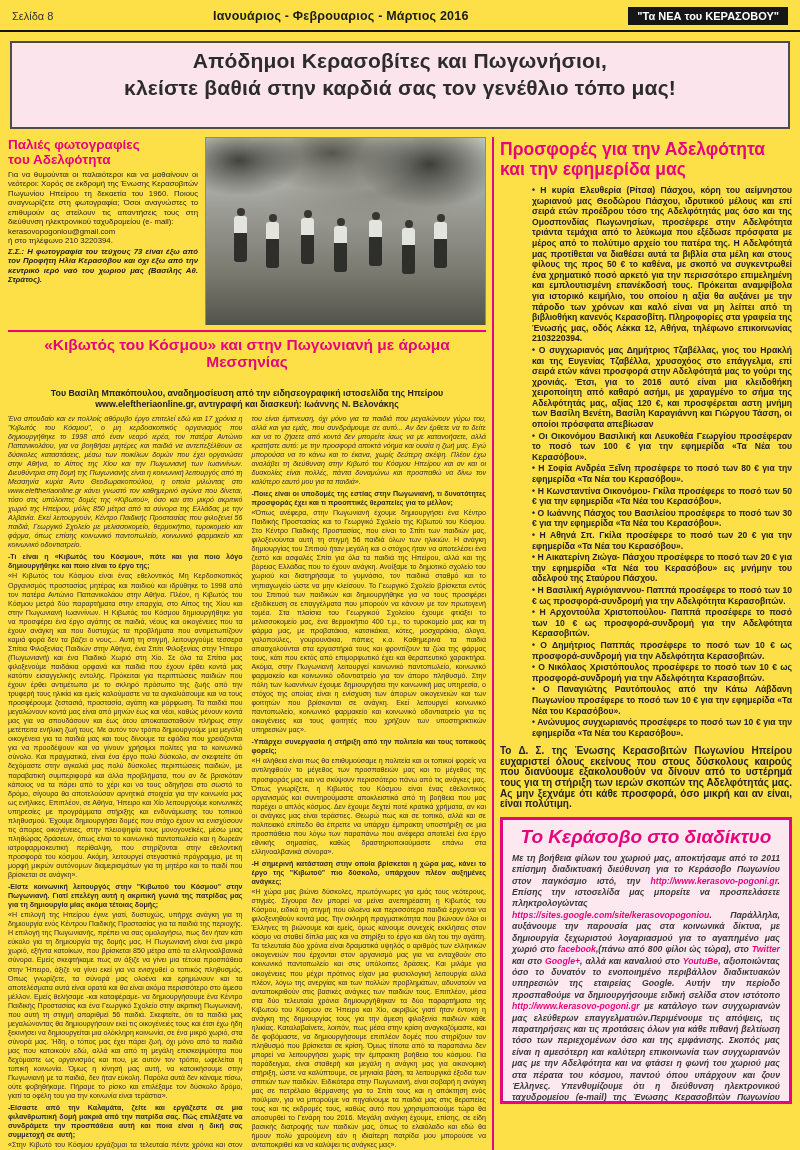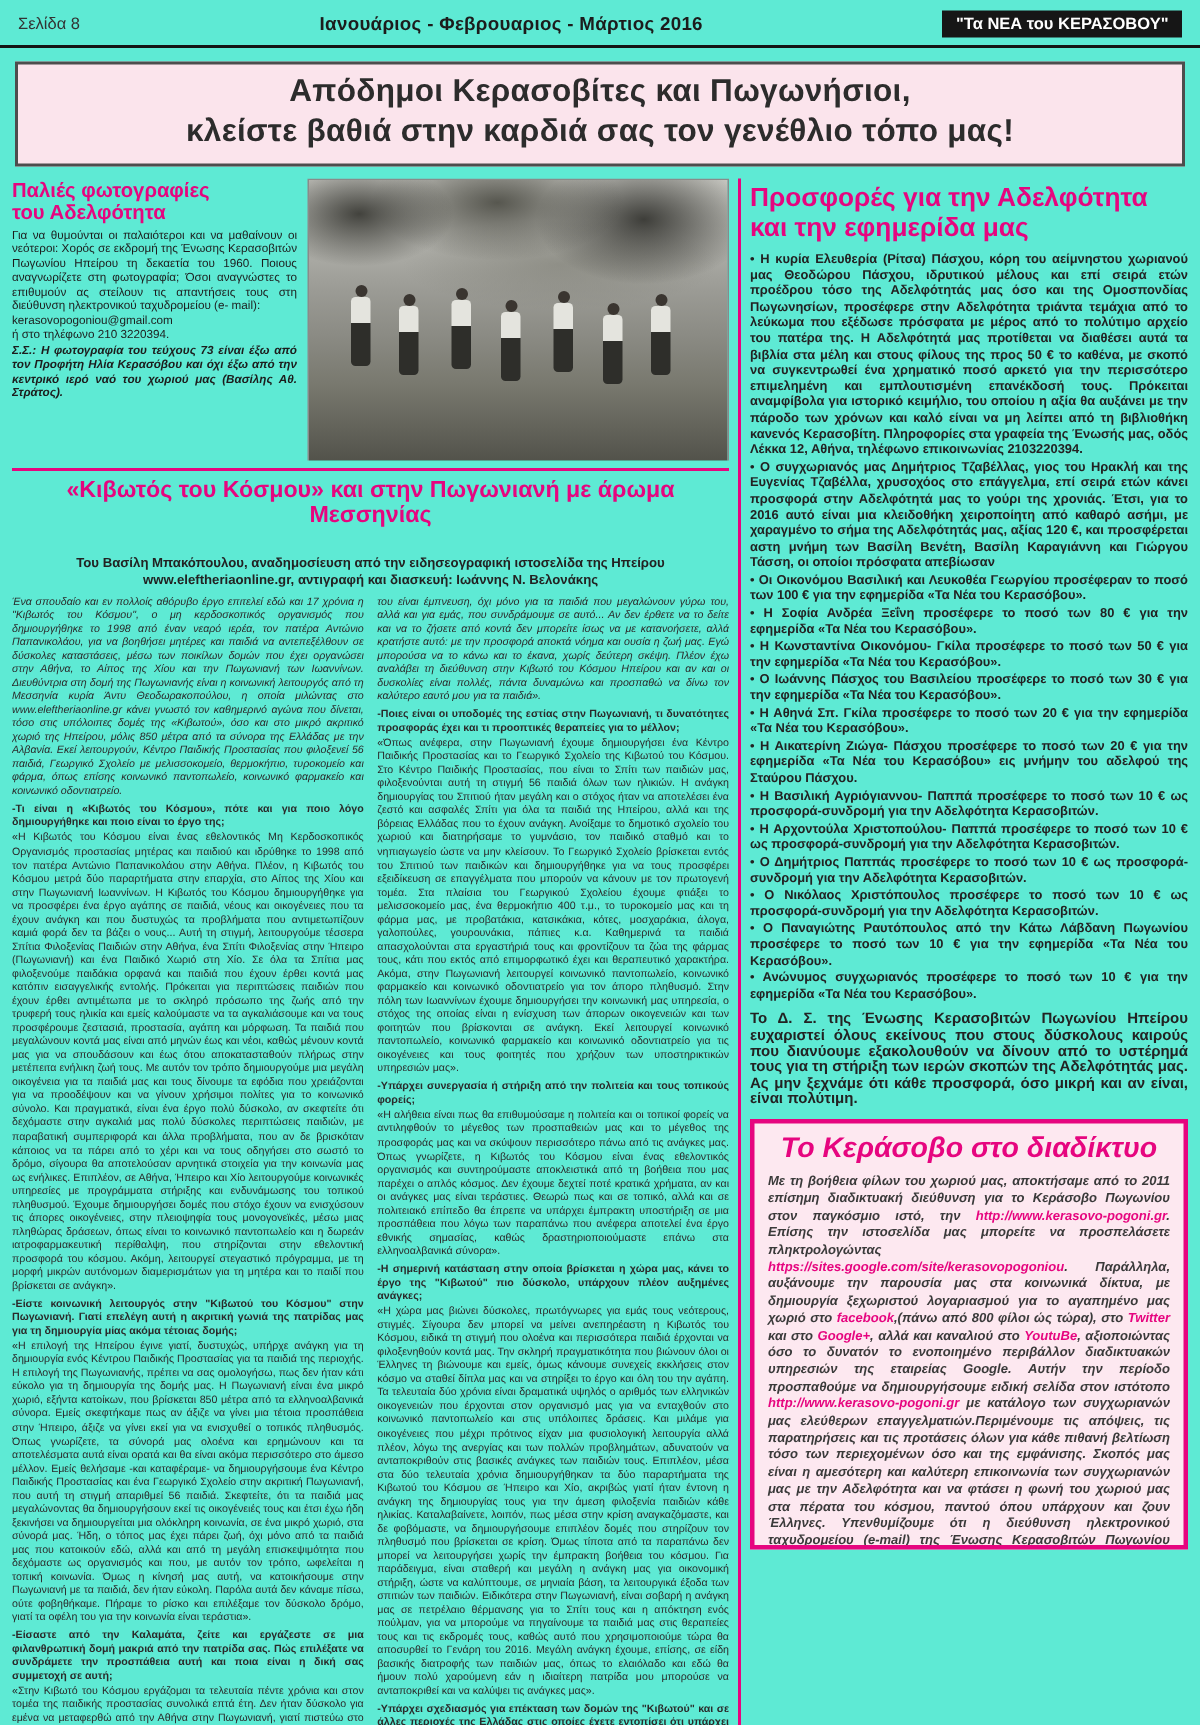--- a/index.html
+++ b/index.html
@@ -1,26 +1,26 @@
 <!DOCTYPE html>
 <html><head>
 <meta charset="utf-8">
 <style>
   html,body{margin:0;padding:0;background:#e8e8e8;}
-  .page{position:relative;width:800px;height:1150px;margin:0 auto;background:#5eead4;
+  .page{position:relative;width:800px;height:1150px;margin:0 auto;background:#fde047;
         font-family:"Liberation Sans",sans-serif;color:#1c1c1c;overflow:hidden;box-sizing:border-box;}
   
   .hdr{display:flex;justify-content:space-between;align-items:center;
        padding:7px 12px 5px 12px;border-bottom:2px solid #141414;}
   .hdr-page{font-size:11px;color:#333;}
   .hdr-date{font-size:12.5px;font-weight:bold;letter-spacing:.2px;}
   .hdr-brand{background:#161616;color:#fff;font-weight:bold;font-size:11px;padding:3px 9px;}
   
   .banner{margin:9px 10px 8px 10px;background:#fbe4ec;border:2px solid #4d4d4d;
-          text-align:center;padding:5px 4px 7px 4px;}
+          text-align:center;padding:5px 4px 25px 4px;}
   .banner div{font-weight:bold;font-size:21px;line-height:1.28;color:#2c2c2c;letter-spacing:.2px;}
   
   .main{display:flex;padding:0 8px;align-items:stretch;}
   .left-main{width:478px;flex:0 0 478px;}
   .vdiv{width:2px;background:#e6057f;margin:0 6px;flex:0 0 2px;}
   .right-col{flex:1;min-width:0;}
   
   .top-section{display:flex;gap:7px;height:188px;overflow:hidden;}
   .photo-notes{width:190px;flex:0 0 190px;overflow:hidden;}
   .photos-title{color:#e6057f;font-weight:bold;font-size:13.5px;line-height:1.12;margin:0 0 3px 0;}
@@ -44,21 +44,21 @@
   .art-headline{color:#e6057f;font-weight:bold;font-size:15.5px;text-align:center;margin:1px 0 18px 0;line-height:1.1;}
   .art-byline{font-size:8.8px;font-weight:bold;text-align:center;line-height:1.3;color:#222;}
   .twocol{display:flex;gap:9px;height:802px;overflow:hidden;margin-top:4px;}
   .col{flex:1;min-width:0;font-size:7.1px;line-height:9.05px;text-align:justify;color:#2a2a2a;}
   .col .para{margin:0 0 1px 0;}
   .col .para.bold{font-weight:bold;margin-top:3px;}
   .col .para.italic{font-style:italic;}
   
   .offers-title{color:#e6057f;font-weight:bold;font-size:17.5px;line-height:1.15;text-align:left;margin:2px 0 6px 0;}
   .offers-body{font-size:8.6px;line-height:10.6px;font-weight:bold;text-align:justify;color:#222;
-               max-height:688px;overflow:hidden;}
+               max-height:688px;overflow:hidden;margin-left:32px;}
   .offers-body .para{margin:0 0 1px 0;}
   .offers-closing{font-size:10px;line-height:10.6px;font-weight:bold;text-align:justify;color:#222;margin-top:7px;}
   
   .netbox{border:3px solid #e6057f;background:#fde8f0;margin-top:7px;padding:5px 9px 6px 9px;
           max-height:287px;overflow:hidden;box-sizing:border-box;}
   .netbox-title{color:#e6057f;font-weight:bold;font-style:italic;font-size:19px;text-align:center;margin:1px 0 5px 0;}
   .netbox-body{font-weight:bold;font-style:italic;font-size:8.7px;line-height:11.4px;text-align:justify;color:#3a3a3a;}
   .boxlink{color:#e6057f;}
 </style>
 </head>

